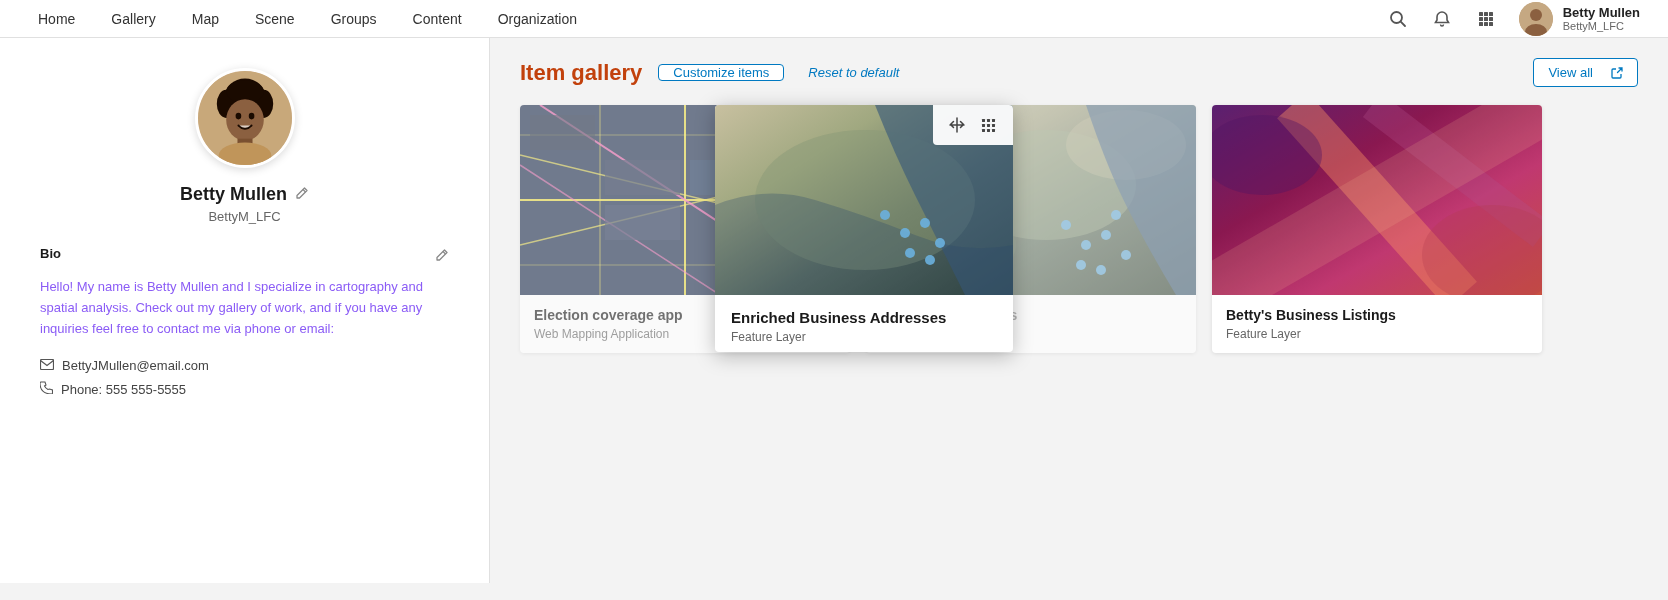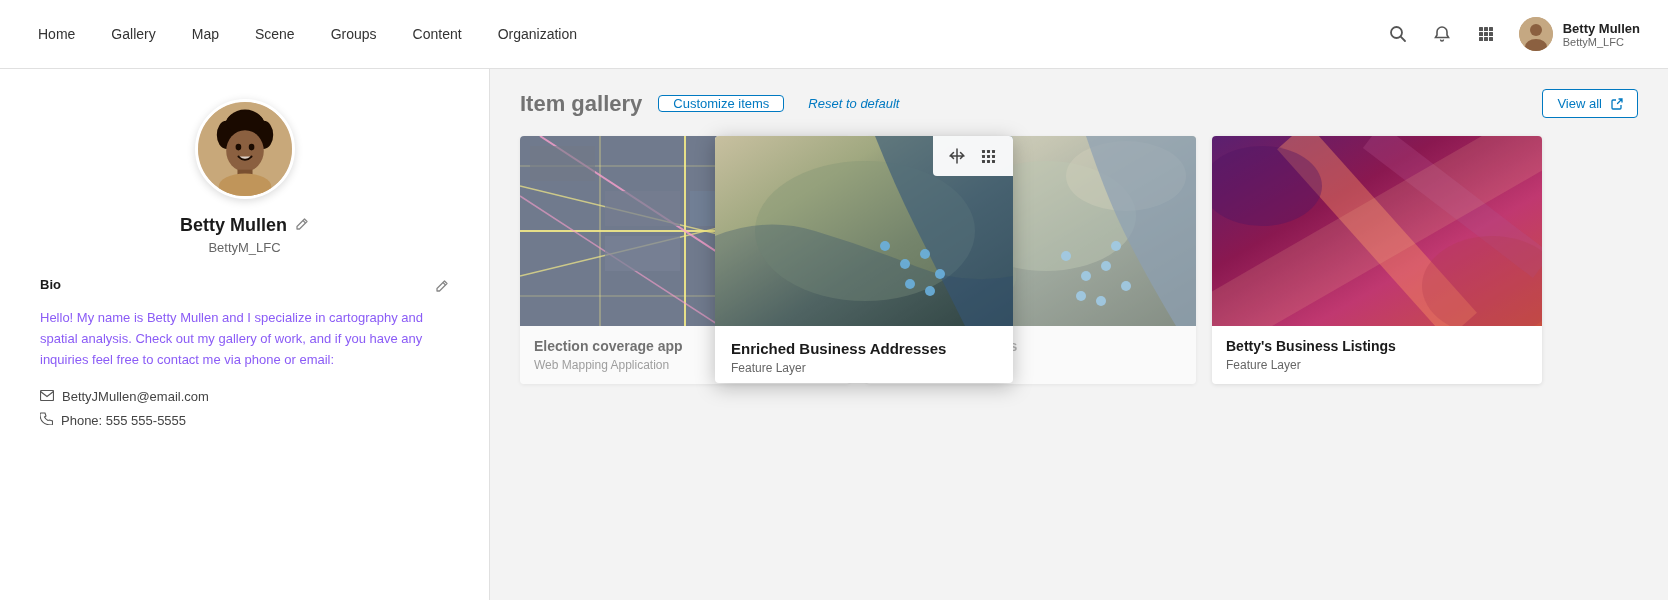--- a/index.html
+++ b/index.html
@@ -1,21 +1,21 @@
 <!DOCTYPE html>
 <html><head>
   <meta charset="utf-8">
   <style>
     * { box-sizing: border-box; margin: 0; padding: 0; }
     body { font-family: -apple-system, BlinkMacSystemFont, 'Segoe UI', Arial, sans-serif; background: #f3f3f3; width: 1668px; height: 600px; overflow: hidden; }
 
     
     .navbar {
       background: #fff;
-      height: 69px;
+      height: 38px;
       display: flex;
       align-items: center;
       padding: 0 20px;
       border-bottom: 1px solid #e0e0e0;
       gap: 12px;
     }
     .nav-items {
       display: flex;
       align-items: center;
       gap: 0;
@@ -154,21 +154,21 @@
     }
     .gallery-header {
       display: flex;
       align-items: center;
       gap: 16px;
       margin-bottom: 18px;
     }
     .gallery-title {
       font-size: 22px;
       font-weight: 600;
-      color: #737373;
+      color: #c2410c;
     }
     .customize-btn {
       border: 1.5px solid #0079c1;
       color: #0079c1;
       background: #fff;
       padding: 0 14px;
       border-radius: 4px;
       font-size: 13px;
       cursor: pointer;
       white-space: nowrap;
@@ -186,21 +186,21 @@
       margin-left: auto;
       border: 1.5px solid #0079c1;
       color: #0079c1;
       background: #fff;
       padding: 6px 14px;
       border-radius: 4px;
       font-size: 13px;
       cursor: pointer;
       display: flex;
       align-items: center;
-      gap: 9px;
+      gap: 18px;
       white-space: nowrap;
     }
 
     
     .cards-row {
       display: flex;
       gap: 0;
       position: relative;
     }
 

